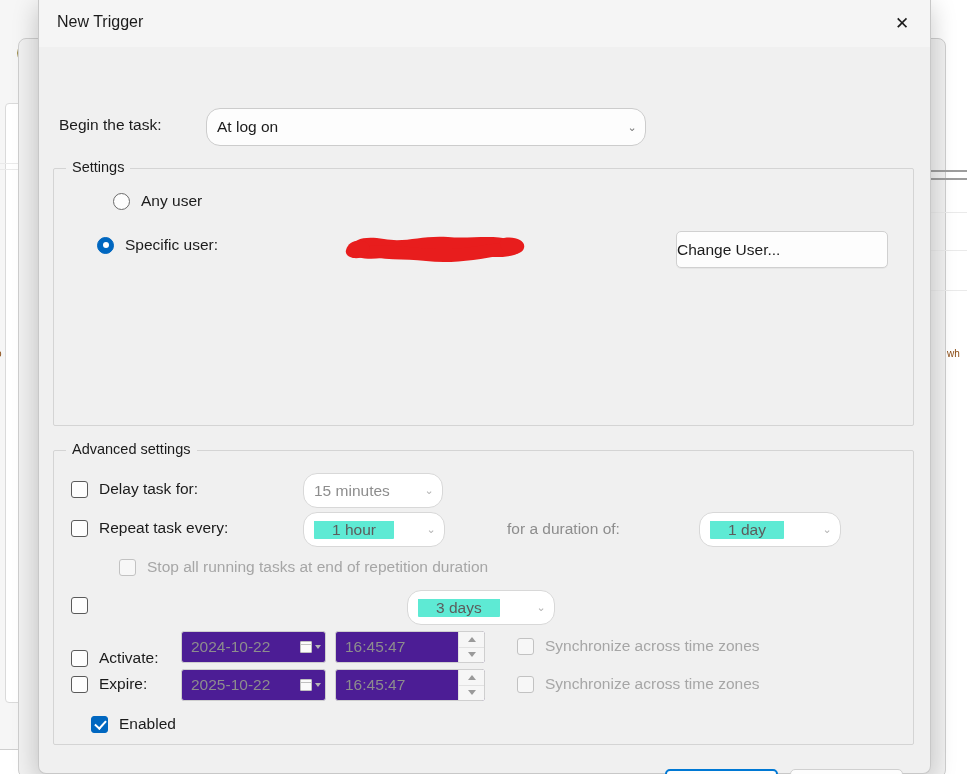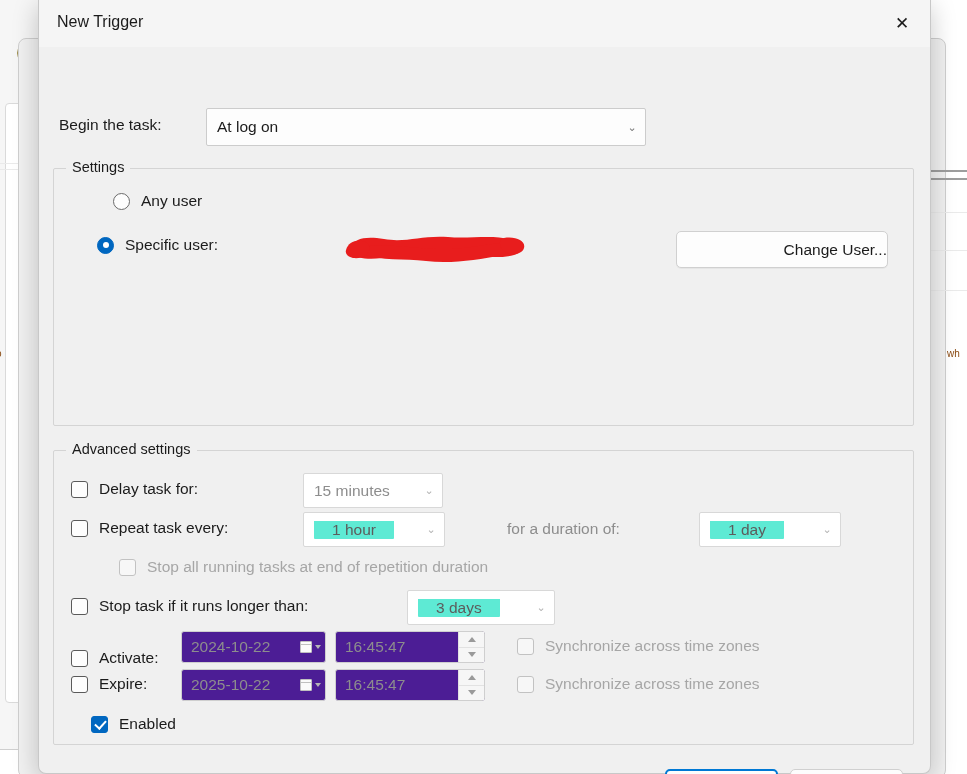--- a/index.html
+++ b/index.html
@@ -90,21 +90,21 @@
     width: 853px; height: 38px;
   }
   .begin-label {
     position: absolute; left: 0; top: 8px;
     font-size: 15.5px; color: #1b1b1b;
   }
   .combo {
     position: absolute;
     background: #fdfdfd;
     border: 1px solid #cccccc;
-    border-radius: 2px;
+    border-radius: 14px;
     display: flex; align-items: center;
   }
   .combo .val {
     flex: 1; padding: 0 10px;
     font-size: 15.5px; color: #1b1b1b;
     white-space: nowrap; overflow: hidden;
   }
   .combo .chev {
     width: 26px; text-align: center;
     color: #7a7a7a; font-size: 11px;
@@ -169,21 +169,21 @@
     width: 182px; height: 42px;
   }
 
   
   .btn {
     position: absolute;
     background: #fdfdfd;
     border: 1px solid #d0d0d0;
     border-radius: 5px;
     font-size: 15.5px; color: #1b1b1b;
-    display: flex; align-items: center; justify-content: flex-end;
+    display: flex; align-items: center; justify-content: flex-start;
     box-shadow: 0 1px 0 rgba(0,0,0,0.04);
   }
   .btn.default {
     border: 2px solid #0078d4;
   }
   #btn-change-user { left: 637px; top: 183px; width: 212px; height: 37px; }
   #btn-ok     { left: 626px; top: 721px; width: 113px; height: 34px; }
   #btn-cancel { left: 751px; top: 721px; width: 113px; height: 34px; }
 
   
@@ -353,21 +353,20 @@
       <div class="chev">⌄</div>
     </div>
 
     <div class="cbrow" style="left:80px; top:510px;">
       <div class="cb dim"></div>
       <div class="cb-label dim">Stop all running tasks at end of repetition duration</div>
     </div>
 
     <div class="cbrow" style="left:32px; top:549px;">
       <div class="cb"></div>
-      <div class="cb-label">Stop task if it runs longer than:</div>
     </div>
     <div class="combo disabled" style="left:322px; top:542px; width:148px; height:35px;">
       <div class="val"><span class="sel">3 days</span></div>
       <div class="chev">⌄</div>
     </div>
 
     <div class="cbrow" style="left:32px; top:601px;">
       <div class="cb"></div>
       <div class="cb-label">Activate:</div>
     </div>

